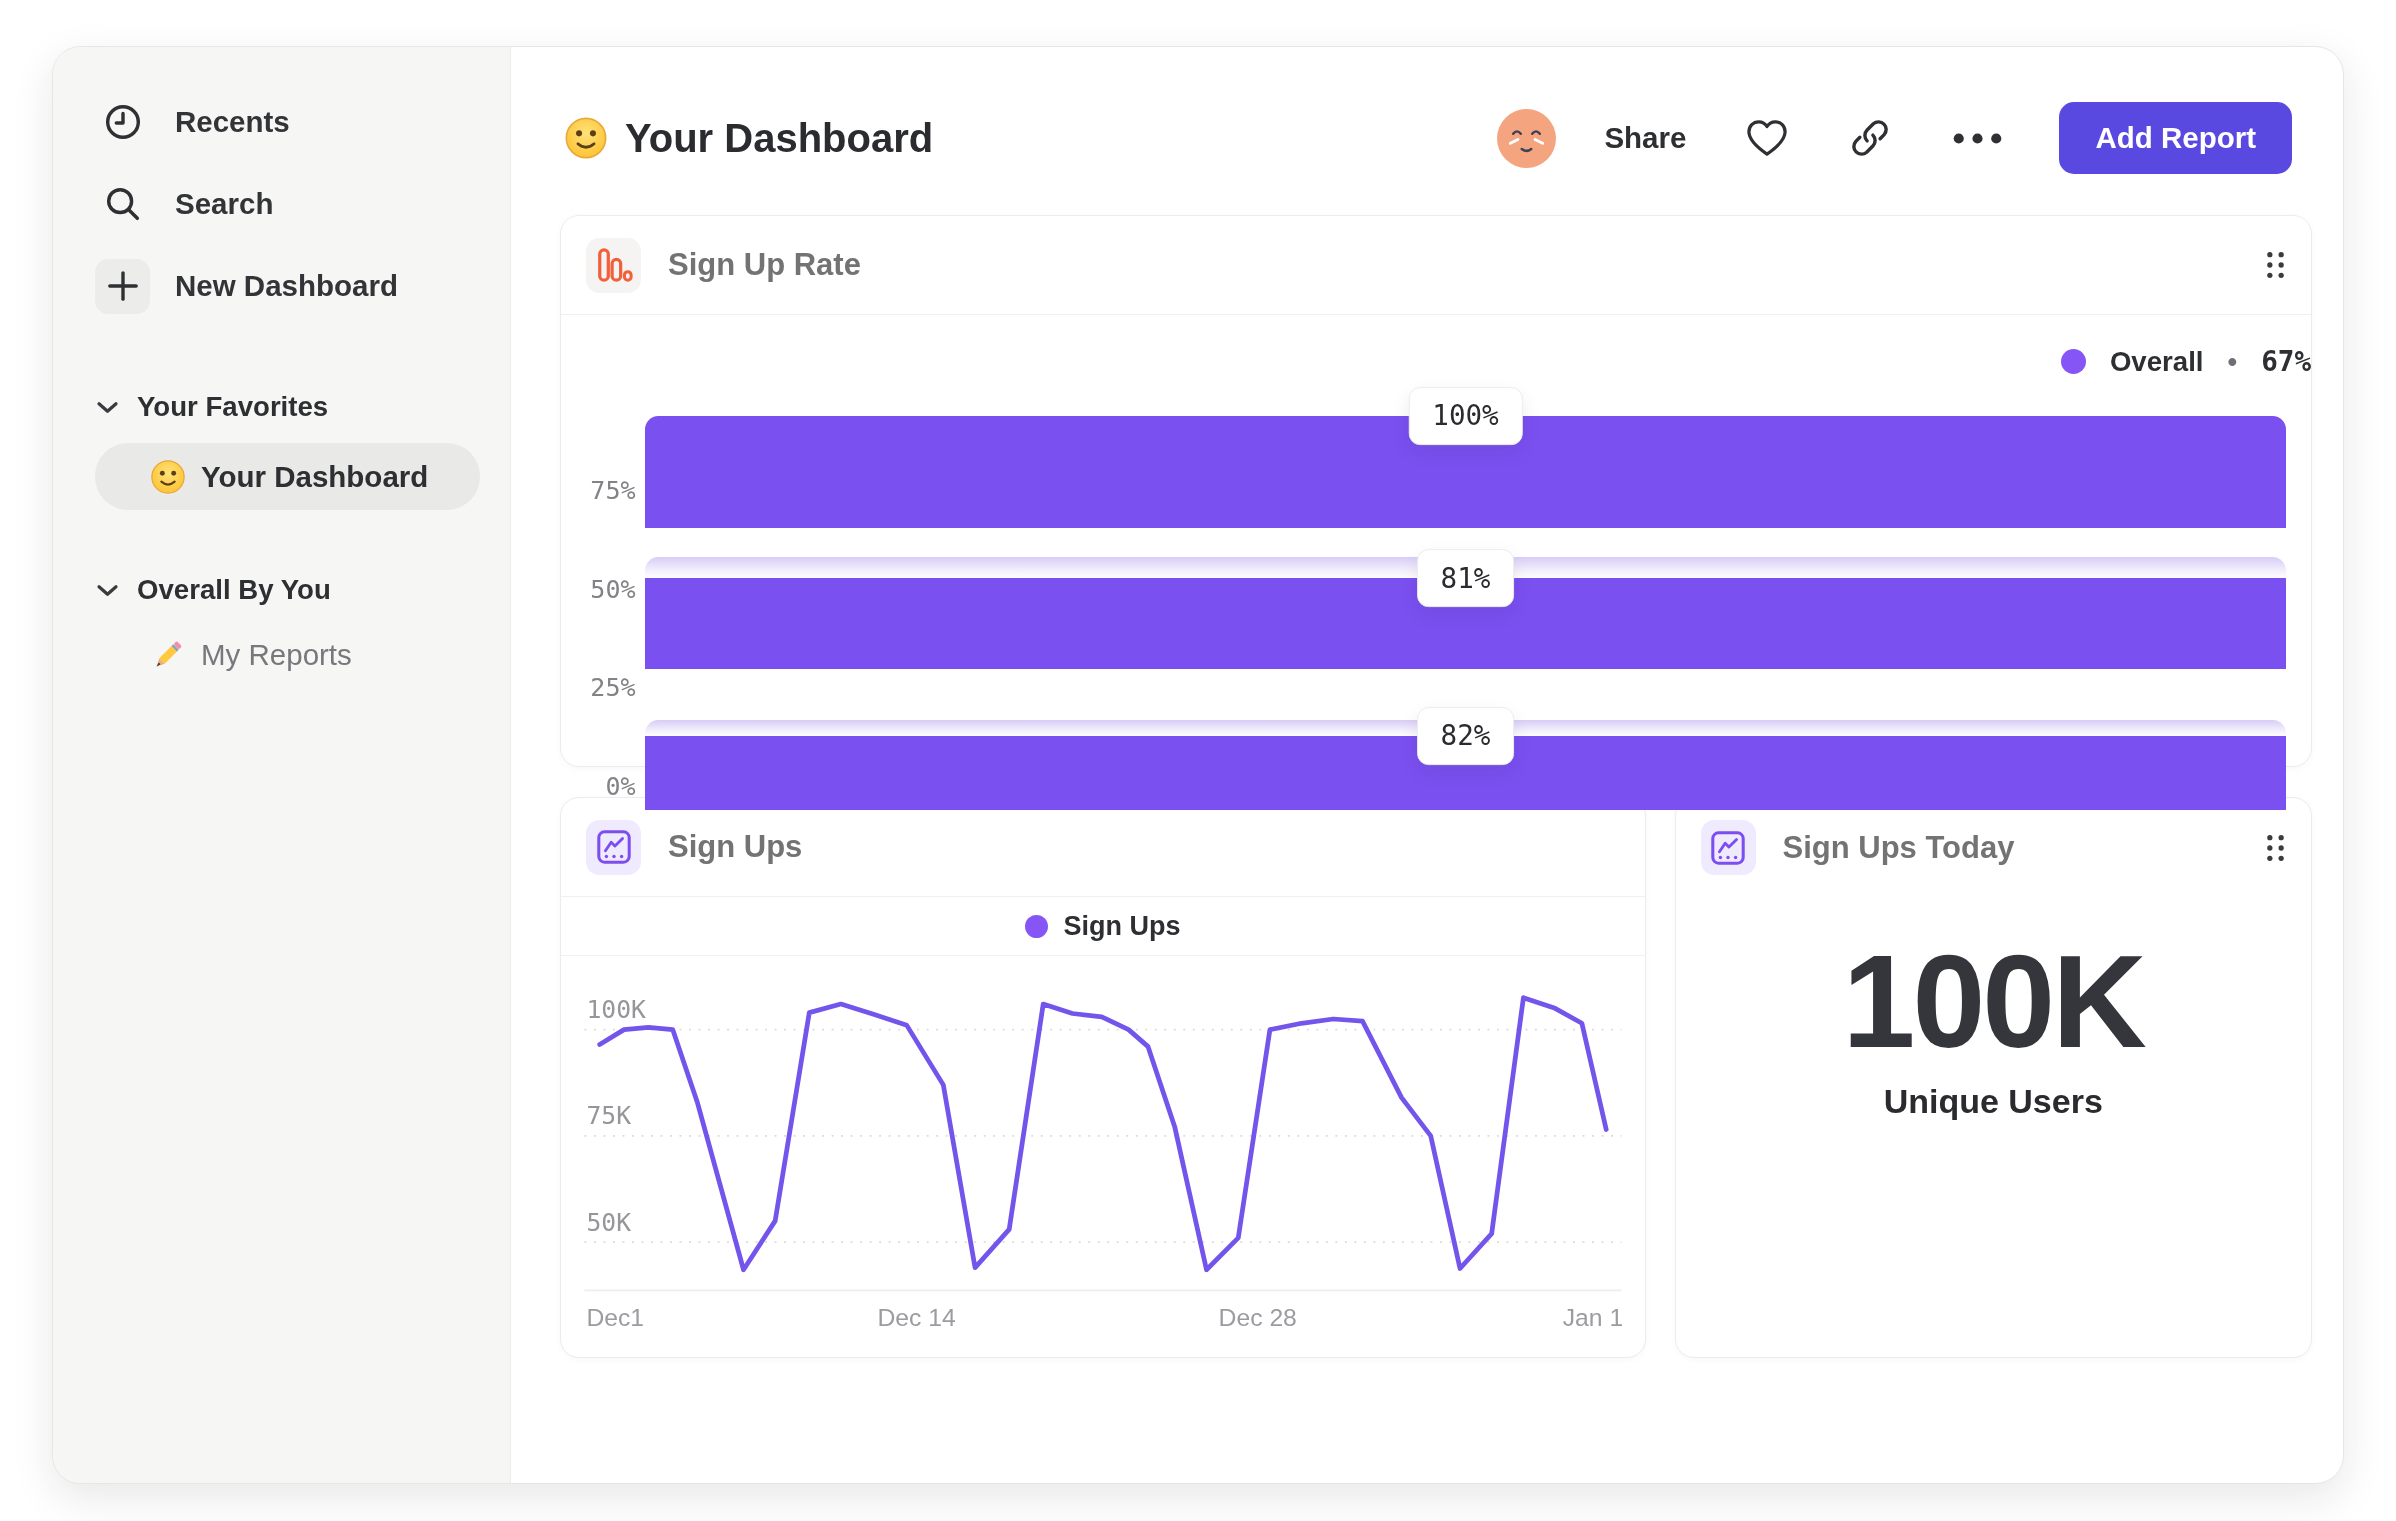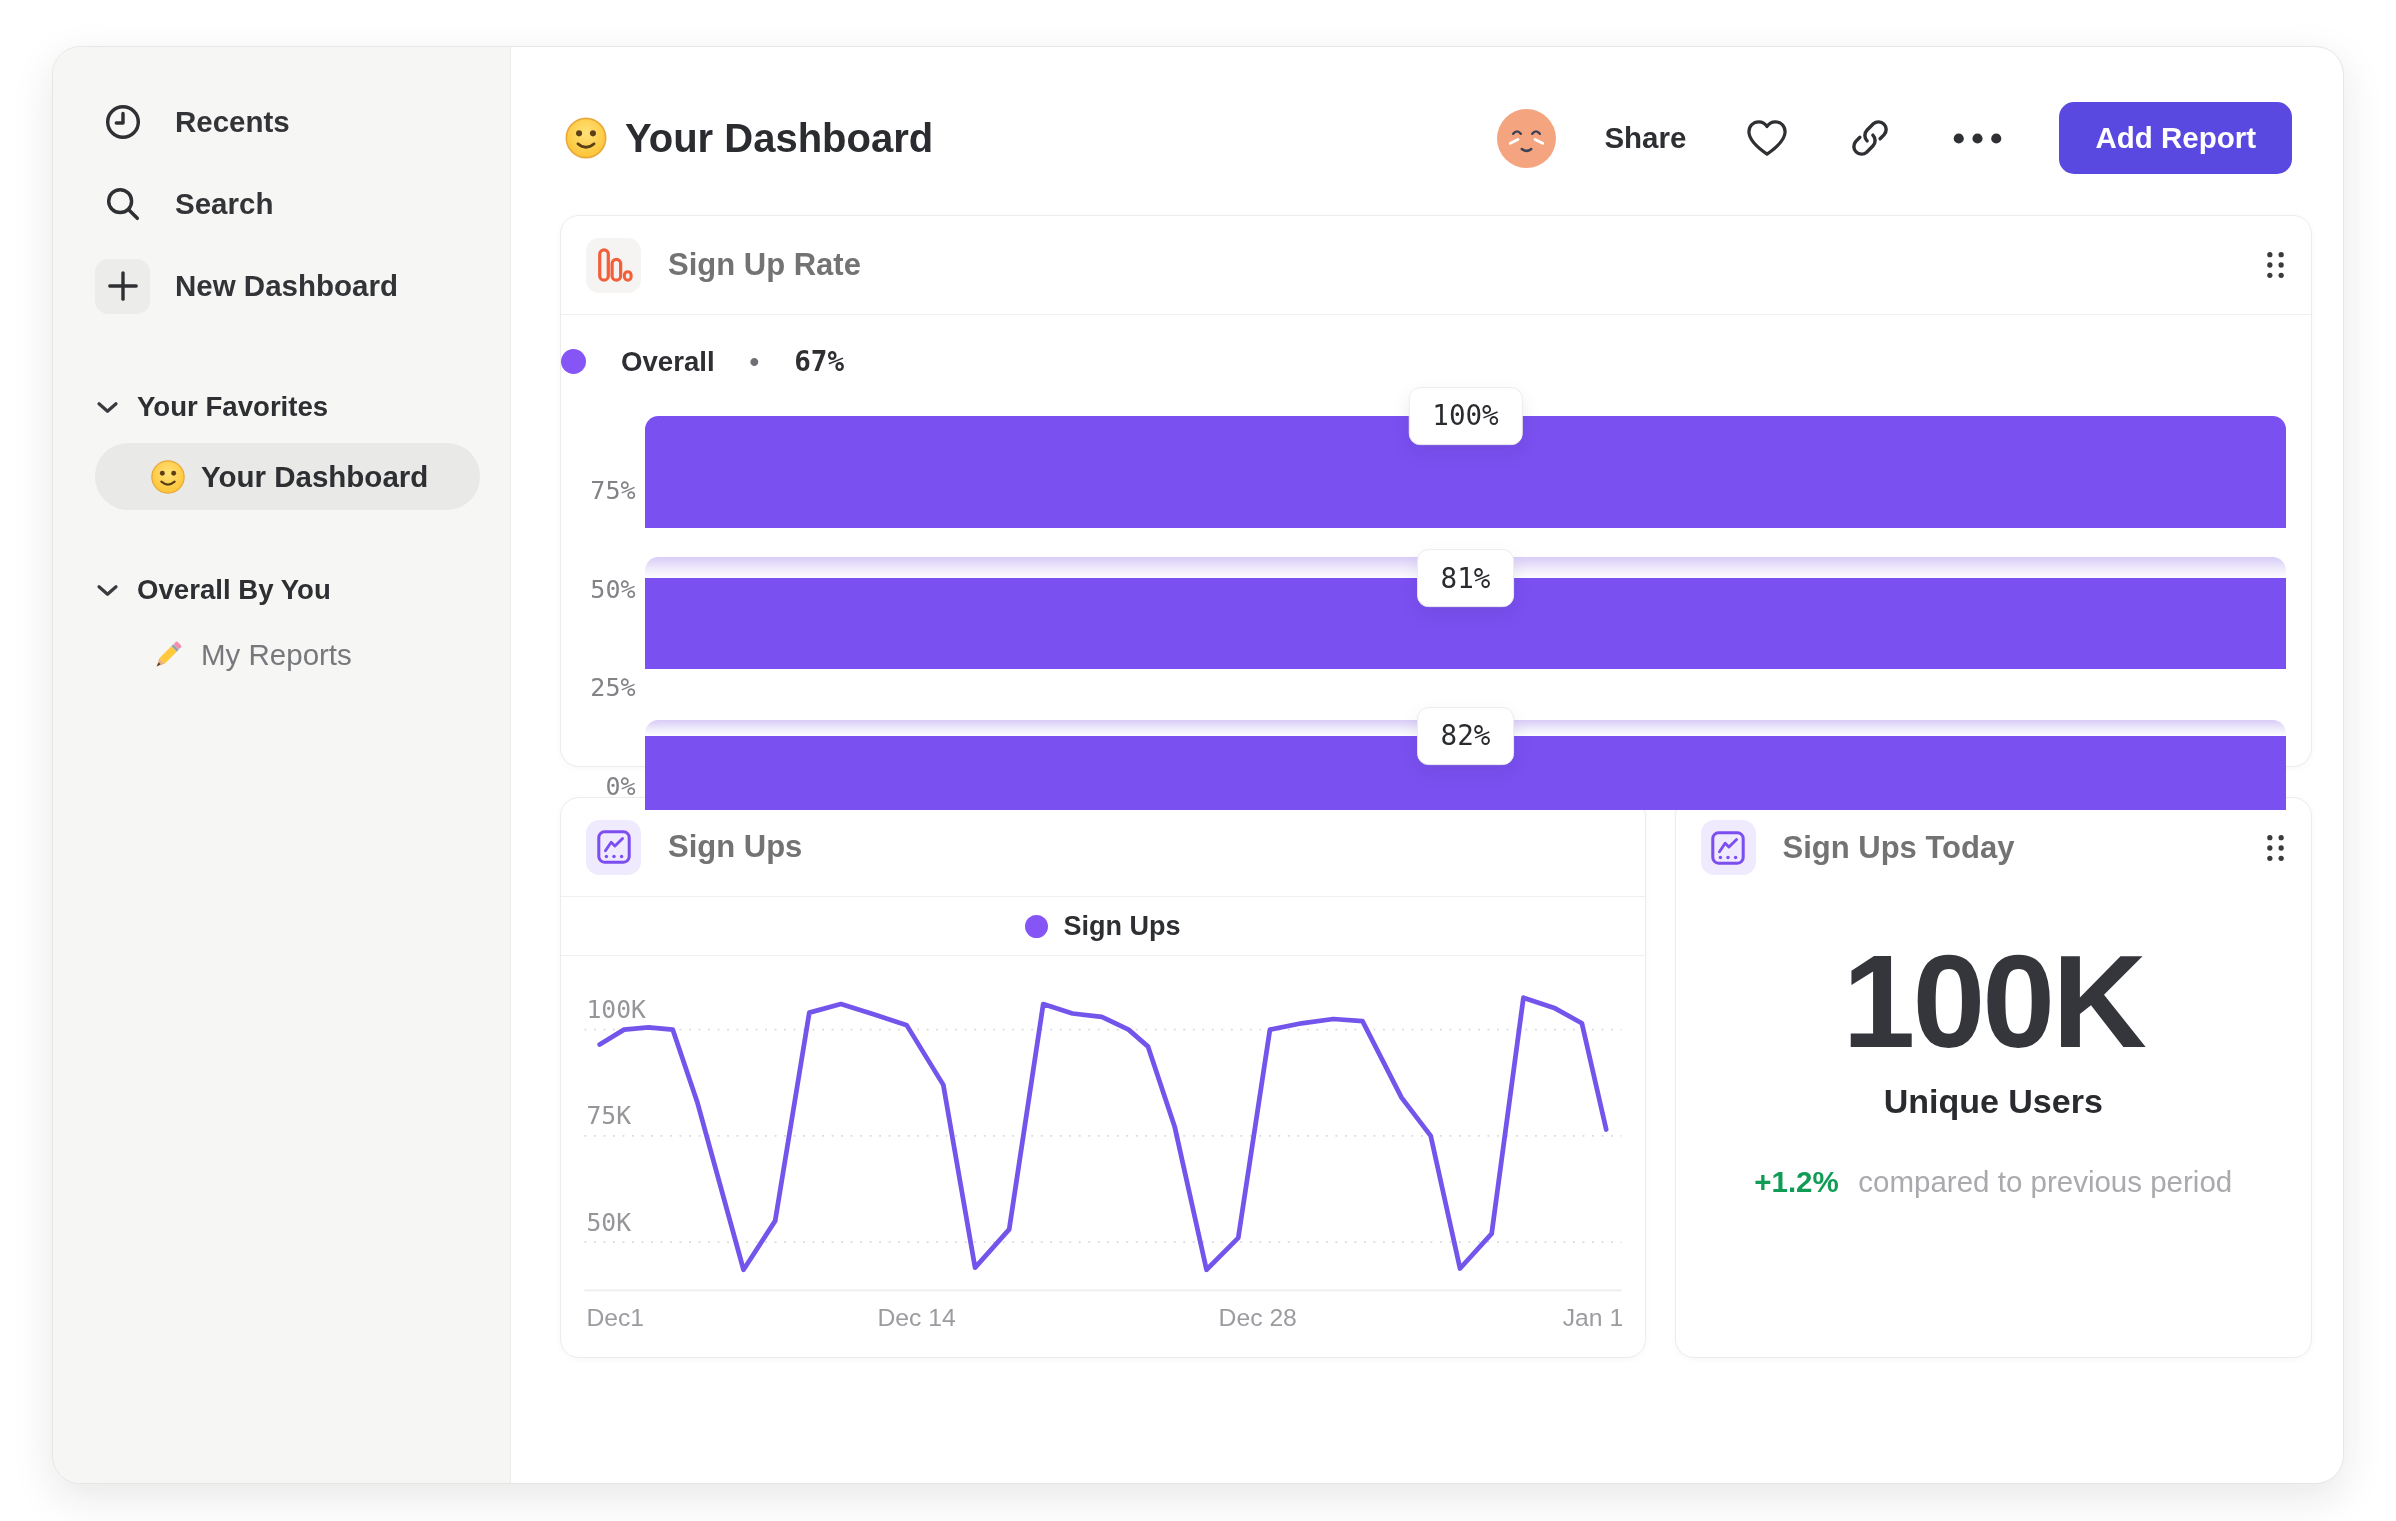--- a/index.html
+++ b/index.html
@@ -57,21 +57,21 @@
   .card{background:#fff;border:1px solid var(--card-border);border-radius:19px;box-shadow:0 1.9px 7.6px rgba(30,30,50,.03);}
   .card-head{height:99px;display:flex;align-items:center;gap:27px;padding:0 25px;border-bottom:1px solid var(--divider);}
   .chip{width:55px;height:55px;border-radius:13.3px;display:flex;align-items:center;justify-content:center;flex:0 0 55px;}
   .chip.gray{background:#F5F4F2;}
   .chip.purple{background:#F0EAFE;}
   .card-title{font-size:31px;font-weight:700;color:#737373;}
   .handle{margin-left:auto;cursor:grab;display:flex;align-items:center;}
 
   
   .funnel-card{height:552px;}
-  .legend{display:flex;align-items:center;justify-content:flex-start;gap:35px;margin-top:30px;}
+  .legend{display:flex;align-items:center;justify-content:flex-end;gap:24px;margin-top:30px;}
   .legend .swatch{width:25px;height:25px;border-radius:50%;background:var(--dot);}
   .legend .t{font-size:27.6px;font-weight:600;color:#2E2F33;}
   .legend .sep{color:#6f7075;font-weight:700;}
   .funnel-wrap{display:flex;margin:38px 25px 0 25px;}
   .axis-col{position:relative;width:59px;flex:0 0 59px;height:394px;}
   .axis-col .tick{position:absolute;right:9.5px;font-size:25px;color:#828287;}
   .funnel-bars{flex:1;display:grid;grid-template-columns:repeat(1,1fr);gap:29.5px;height:394px;}
   .step{position:relative;height:100%;}
   .bar-total{position:absolute;bottom:0;left:0;right:0;border-radius:13.3px 13.3px 0 0;overflow:hidden;display:flex;flex-direction:column;}
   .bar-loss{background:linear-gradient(180deg,#D8CCF7 0%,#EFEBFB 55%,#FEFEFF 100%);}
@@ -382,24 +382,20 @@
                     <circle cx="17" cy="17" r="2.8"></circle>
                     <circle cx="5" cy="28" r="2.8"></circle>
                     <circle cx="17" cy="28" r="2.8"></circle>
                   </g>
                 </svg>
             </span>
           </div>
           <div class="metric-body">
             <div class="metric-value">100K</div>
             <div class="metric-label">Unique Users</div>
-            <div class="metric-delta">
-              <span class="d">+1.2%</span>
-              <span class="s">compared to previous period</span>
-            </div>
           </div>
         </section>
       </div>
 
     </div>
   </main>
 </div>
 
 
 </body></html>

